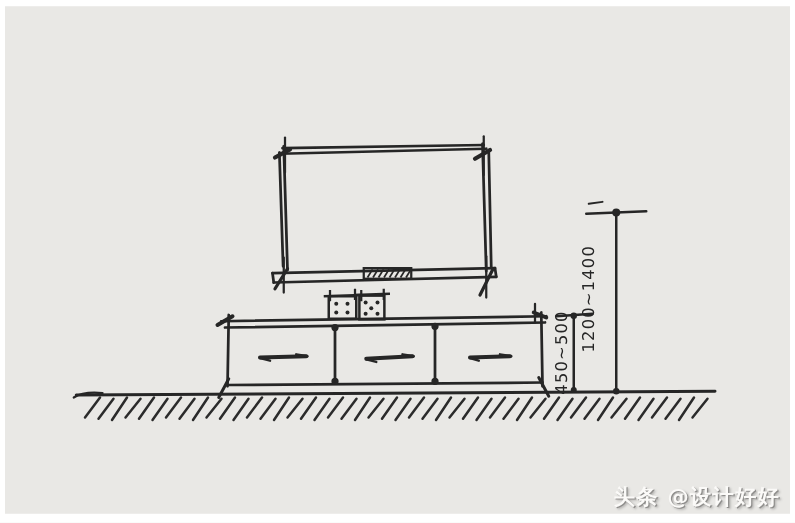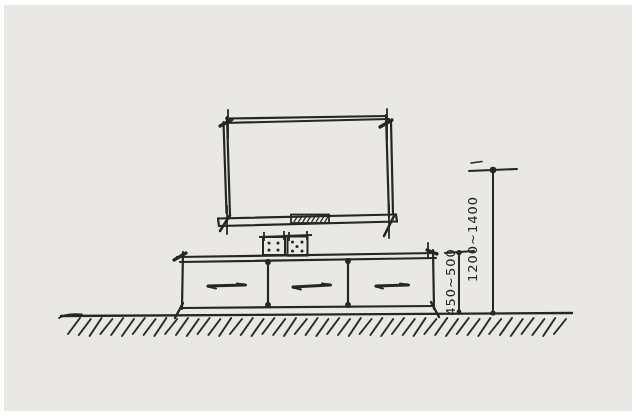--- a/index.html
+++ b/index.html
@@ -181,13 +181,14 @@
       <path d="M469,171 L517,169"></path>
       <path d="M471,163 L482,161.5" stroke-width="1.6"></path>
       <circle cx="493" cy="170" r="3.2" fill="#262626" stroke="none"></circle>
       <circle cx="493" cy="313" r="2.6" fill="#262626" stroke="none"></circle>
     </g>
   </svg>
 
   <div class="dim-label" id="dim-cab">450~500</div>
   <div class="dim-label" id="dim-tv">1200~1400</div>
 
+  <div class="watermark">头条 @设计好好</div>
 </div>
 
 </body></html>

